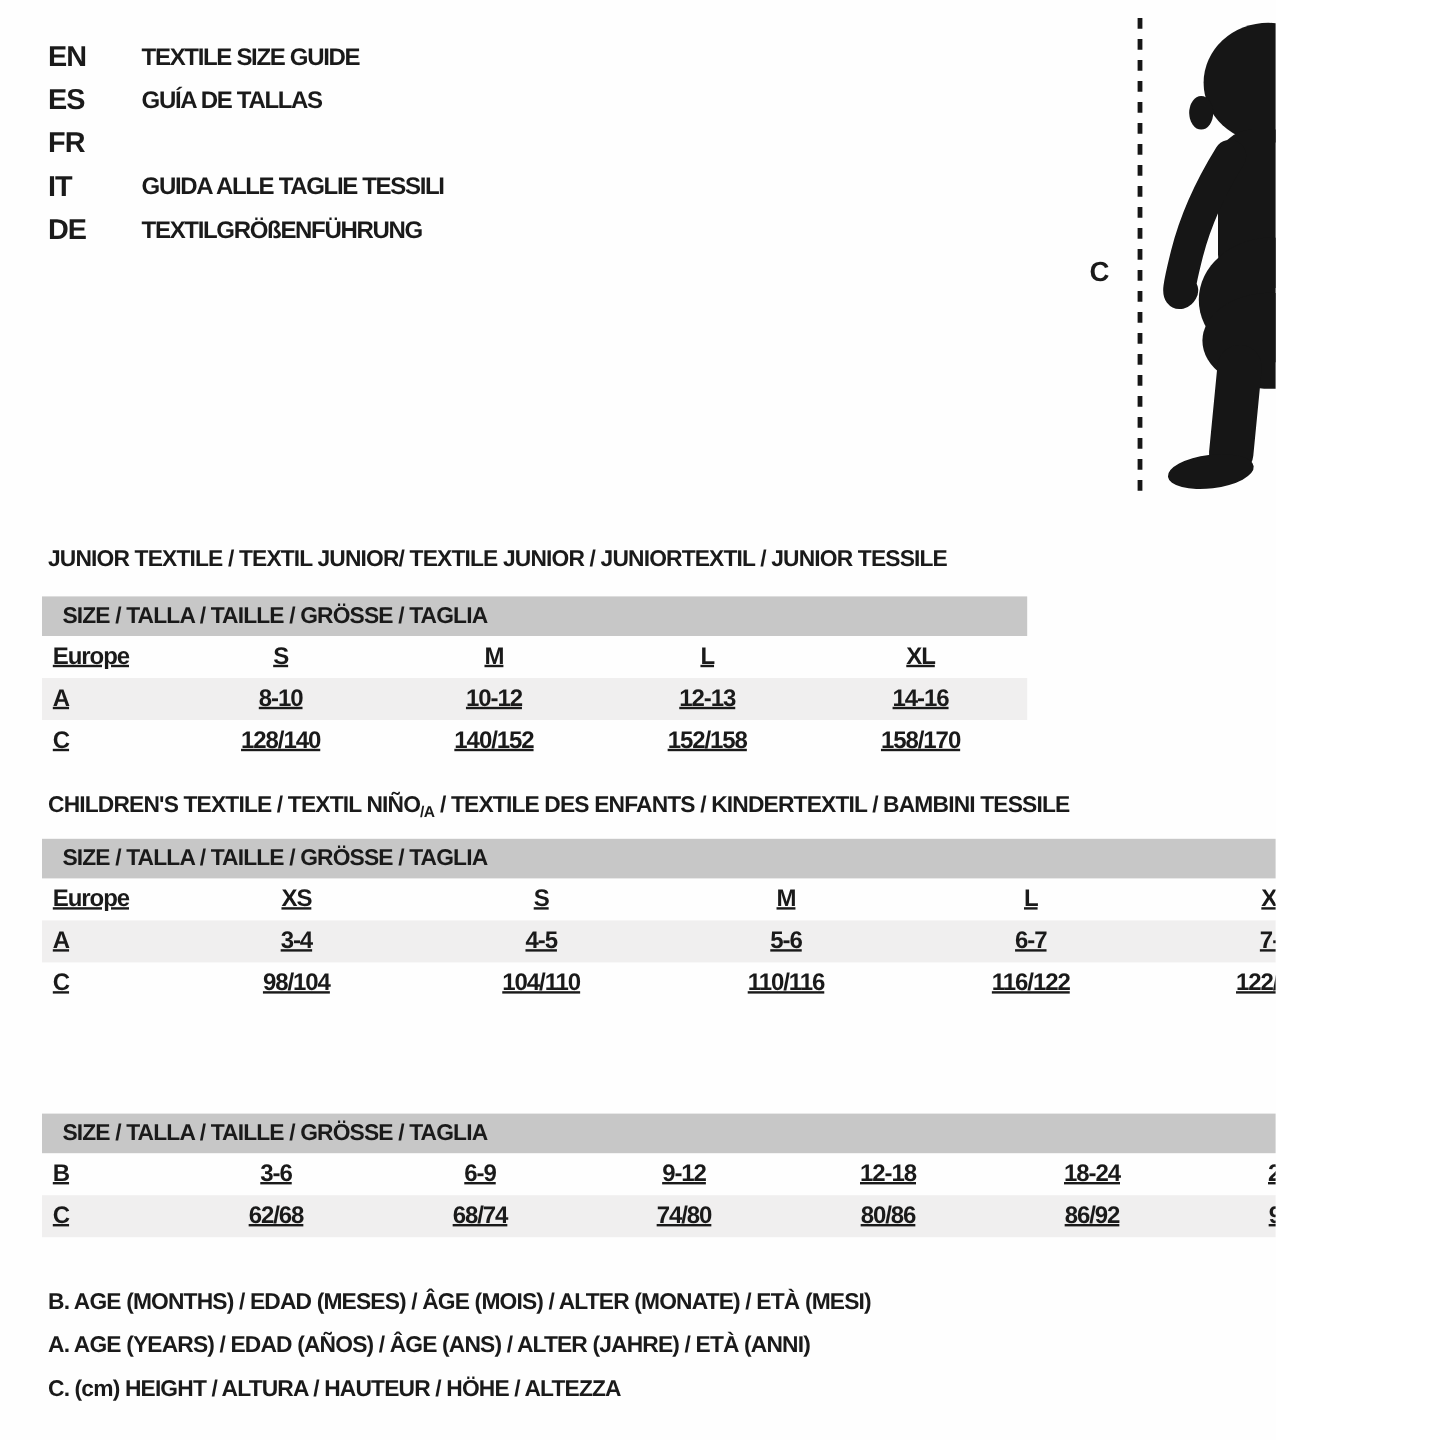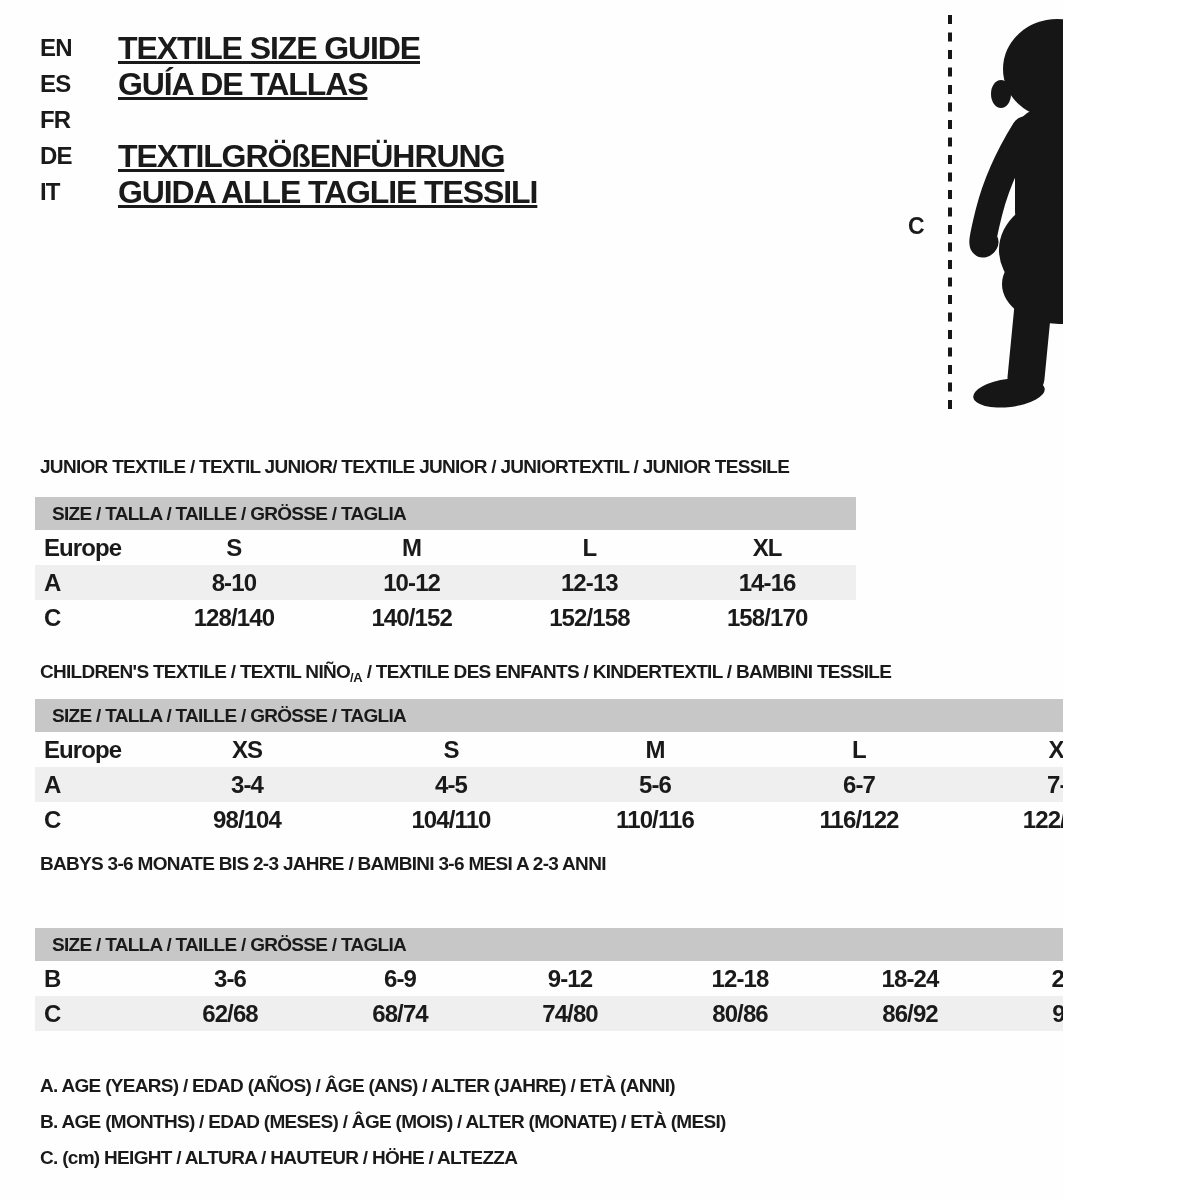--- a/index.html
+++ b/index.html
@@ -5,42 +5,42 @@
   html,body{margin:0;padding:0;background:#ffffff;}
   .page{
     position:relative; width:1063px; height:1200px; overflow:hidden;
     background:#fefefe; color:var(--text-black,#1a1a1a);
     font-family:"Liberation Sans", sans-serif; font-weight:700;
   }
   
   .lang-block{position:absolute; left:40px; top:30px;}
   .lang-row{display:flex; height:36px; align-items:center;}
   .lang-code{width:78px; font-size:24px; letter-spacing:-0.8px;}
-  .lang-title{font-size:32px; letter-spacing:-1.1px; white-space:nowrap;text-decoration:underline;}
+  .lang-title{font-size:20px; letter-spacing:-1.1px; white-space:nowrap;}
   
   .measure-line{position:absolute; left:946px; top:15px;}
   .figure-label{position:absolute; left:908px; top:213px; font-size:23px;}
   .baby-svg{position:absolute; left:965px; top:12px;}
   
   .sec{position:absolute; left:35px;}
   .sec-0{top:432px; width:821px;margin-top:16px;}
   .sec-1{top:642px; width:1130px;margin-top:11px;}
   .sec-2{top:845px; width:1130px;}
   .sec-title{padding-left:5px; font-size:19px; letter-spacing:-0.7px; line-height:37px; white-space:nowrap;}
   .sec-title .sub{font-size:13px; vertical-align:-4px; letter-spacing:-0.5px;}
   .size-table{position:absolute; left:0; right:0;}
   .sec-0 .size-table{top:49px;}
   .sec-1 .size-table{top:46px;}
   .sec-2 .size-table{top:83px;}
   .t-head{
     height:33px; background:var(--bar-gray,#c7c7c7);
     display:flex; align-items:center; padding-left:17px;
     font-size:19px; letter-spacing:-0.7px; white-space:nowrap;
   }
-  .t-row{display:flex; height:35px; align-items:center; font-size:24px; letter-spacing:-0.9px;}
+  .t-row{display:flex; height:35px; align-items:center; font-size:20px; letter-spacing:-0.9px;text-decoration:underline;}
   .t-row.shaded{background:var(--row-shade,#f0efef);}
   .t-label{width:110px; padding-left:9px; box-sizing:border-box;}
   .t-cell{flex:1; text-align:center;}
   
   .legend{position:absolute; left:40px; top:1068px;}
   .legend-line{font-size:19px; letter-spacing:-0.7px; line-height:36px; white-space:nowrap;}
 </style>
 </head>
 <body style="--bar-gray: #c7c7c7; --row-shade: #f0efef; --text-black: #1a1a1a; --silhouette-black: #161616;">
 
@@ -52,26 +52,26 @@
       <span class="lang-title">TEXTILE SIZE GUIDE</span>
     </div>
     <div class="lang-row">
       <span class="lang-code">ES</span>
       <span class="lang-title">GUÍA DE TALLAS</span>
     </div>
     <div class="lang-row">
       <span class="lang-code">FR</span>
     </div>
     <div class="lang-row">
+      <span class="lang-code">IT</span>
+      <span class="lang-title">GUIDA ALLE TAGLIE TESSILI</span>
+    </div>
+    <div class="lang-row">
       <span class="lang-code">DE</span>
       <span class="lang-title">TEXTILGRÖßENFÜHRUNG</span>
-    </div>
-    <div class="lang-row">
-      <span class="lang-code">IT</span>
-      <span class="lang-title">GUIDA ALLE TAGLIE TESSILI</span>
     </div>
   </div>
 
   <svg class="measure-line" width="8" height="402">
     <line x1="4" y1="0" x2="4" y2="402" stroke="#161616" stroke-width="4" stroke-dasharray="9 8.5"></line>
   </svg>
   <div class="figure-label">C</div>
 
   <svg class="baby-svg" width="185" height="405" viewBox="0 0 185 405">
     <g fill="#161616" stroke="none">
@@ -156,21 +156,20 @@
           <div class="t-cell">104/110</div>
           <div class="t-cell">110/116</div>
           <div class="t-cell">116/122</div>
           <div class="t-cell">122/128</div>
         </div>
       </div>
   </section>
 
   <section class="sec sec-2">
     <div class="sec-title">
-        <div><span>BABYS 3-6 MONATE BIS 2-3 JAHRE / BAMBINI 3-6 MESI A 2-3 ANNI</span></div>
       </div>
     <div class="size-table">
         <div class="t-head">
           <span>SIZE / TALLA / TAILLE / GRÖSSE / TAGLIA</span>
         </div>
         <div class="t-row">
           <div class="t-label">B</div>
           <div class="t-cell">3-6</div>
           <div class="t-cell">6-9</div>
           <div class="t-cell">9-12</div>
@@ -184,18 +183,18 @@
           <div class="t-cell">68/74</div>
           <div class="t-cell">74/80</div>
           <div class="t-cell">80/86</div>
           <div class="t-cell">86/92</div>
           <div class="t-cell">92/98</div>
         </div>
       </div>
   </section>
 
   <div class="legend">
+    <div class="legend-line">B. AGE (MONTHS) / EDAD (MESES) / ÂGE (MOIS) / ALTER (MONATE) / ETÀ (MESI)</div>
     <div class="legend-line">A. AGE (YEARS) / EDAD (AÑOS) / ÂGE (ANS) / ALTER (JAHRE) / ETÀ (ANNI)</div>
-    <div class="legend-line">B. AGE (MONTHS) / EDAD (MESES) / ÂGE (MOIS) / ALTER (MONATE) / ETÀ (MESI)</div>
     <div class="legend-line">C. (cm) HEIGHT / ALTURA / HAUTEUR / HÖHE / ALTEZZA</div>
   </div>
 
 </div>
 
 </body></html>

